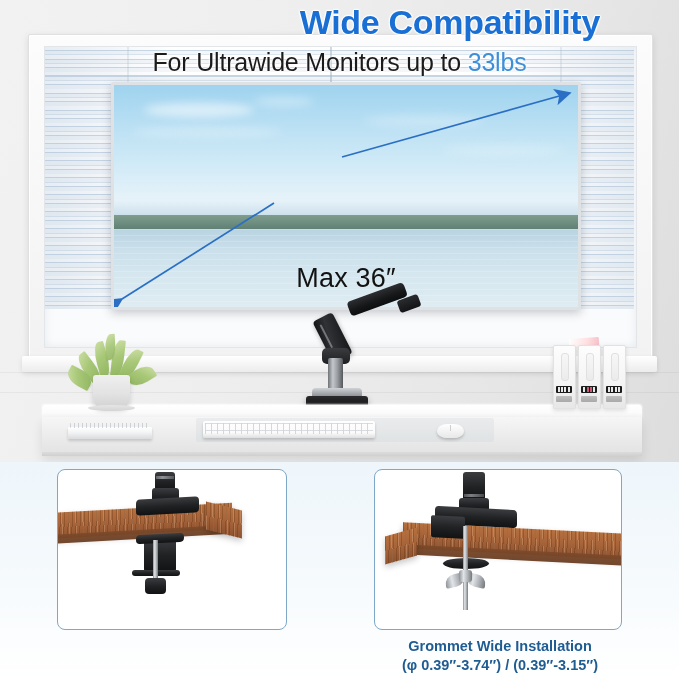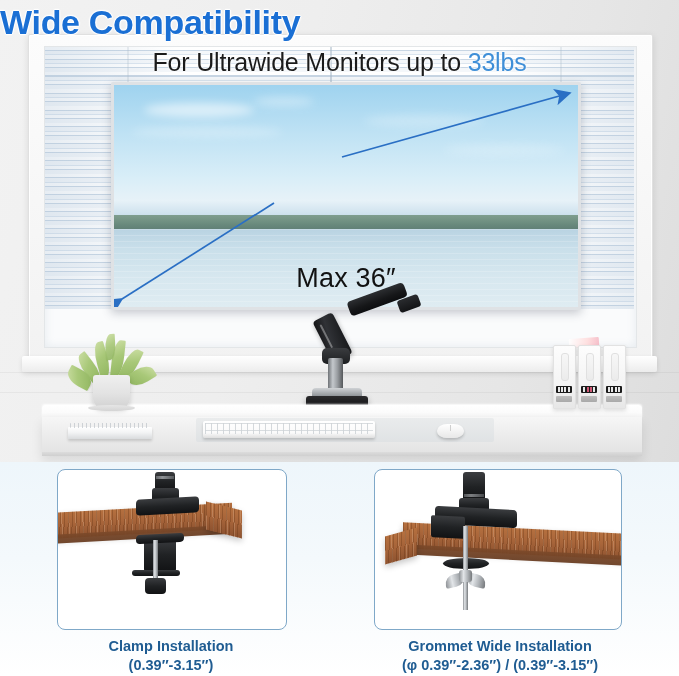--- a/index.html
+++ b/index.html
@@ -168,21 +168,21 @@
   .blk{position:absolute;background:linear-gradient(180deg,#3b3d40 0%,#202224 50%,#111214 100%);}
   .sil{position:absolute;background:linear-gradient(90deg,#8d9195 0%,#e2e5e8 35%,#b2b6ba 65%,#76797c 100%);}
 
   .cap{position:absolute;text-align:center;color:#1f5c92;font-weight:bold;line-height:1.32;}
   .cap .l1{font-size:14.5px;}
   .cap .l2{font-size:14.5px;}
   #cap-left{left:35px;top:175px;width:272px;}
   #cap-right{left:355px;top:175px;width:290px;}
 
   
-  .headline{position:absolute;left:0;top:3px;width:600px;text-align:left;
+  .headline{position:absolute;left:0;top:3px;width:600px;text-align:right;
             font-size:34px;font-weight:bold;color:#1a6fd4;letter-spacing:-.3px;
             text-shadow:0 0 3px #fff,0 0 3px #fff,0 1px 0 #fff,1px 0 0 #fff,-1px 0 0 #fff,0 -1px 0 #fff;}
   .subhead{position:absolute;left:0;top:48px;width:679px;text-align:center;
            font-size:25px;color:#1b1b1b;letter-spacing:-.2px;
            text-shadow:0 0 3px #fff,0 0 2px #fff;}
   .subhead .hl{color:#3f8fd8;}
 </style>
 </head>
 <body>
 
@@ -359,22 +359,18 @@
 
       <div class="sil" style="left:88px;top:56px;width:5px;height:84px;"></div>
 
       <div class="sil" style="left:70px;top:104px;width:20px;height:13px;
            border-radius:10px 2px 10px 2px;transform:rotate(-12deg);"></div>
       <div class="sil" style="left:91px;top:104px;width:20px;height:13px;
            border-radius:2px 10px 2px 10px;transform:rotate(12deg);"></div>
       <div class="sil" style="left:84px;top:100px;width:13px;height:12px;border-radius:3px;"></div>
     </div>
 
-    <div class="cap" id="cap-left">
-      <div class="l1">Clamp Installation</div>
-      <div class="l2">(0.39″-3.15″)</div>
-    </div>
     <div class="cap" id="cap-right">
       <div class="l1">Grommet Wide Installation</div>
-      <div class="l2">(φ 0.39″-2.36″) / (0.39″-3.15″)</div>
+      <div class="l2">(φ 0.39″-3.74″) / (0.39″-3.15″)</div>
     </div>
   </div>
 </div>
 
 </body></html>

